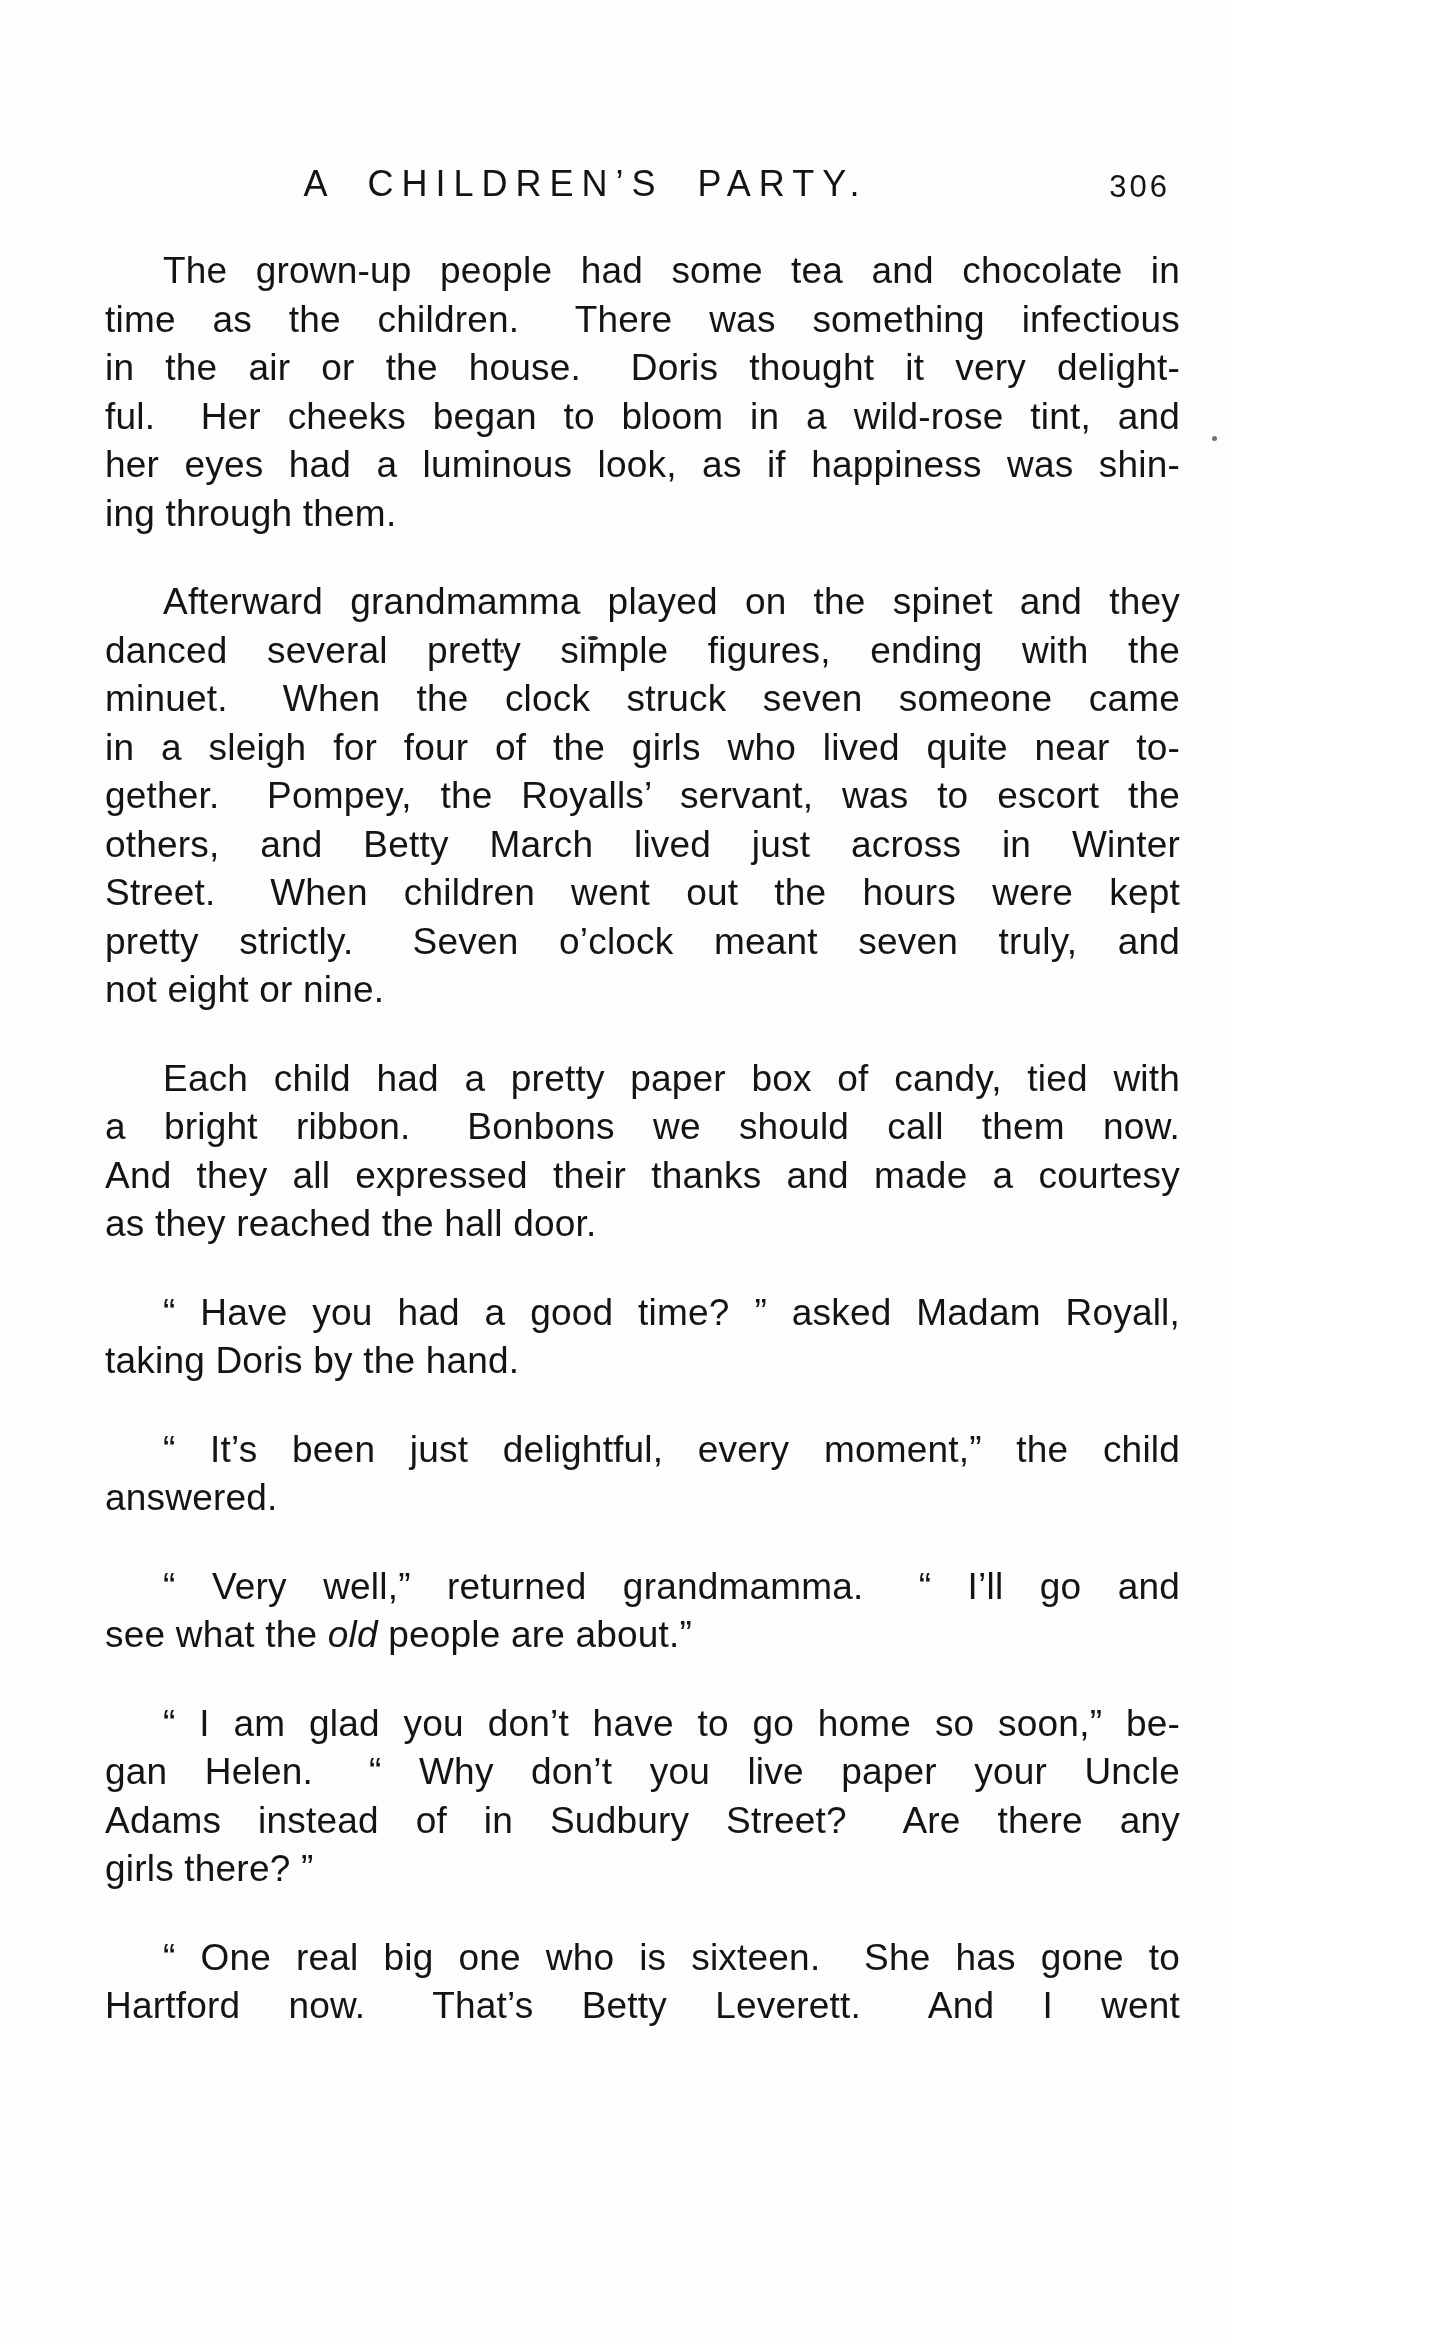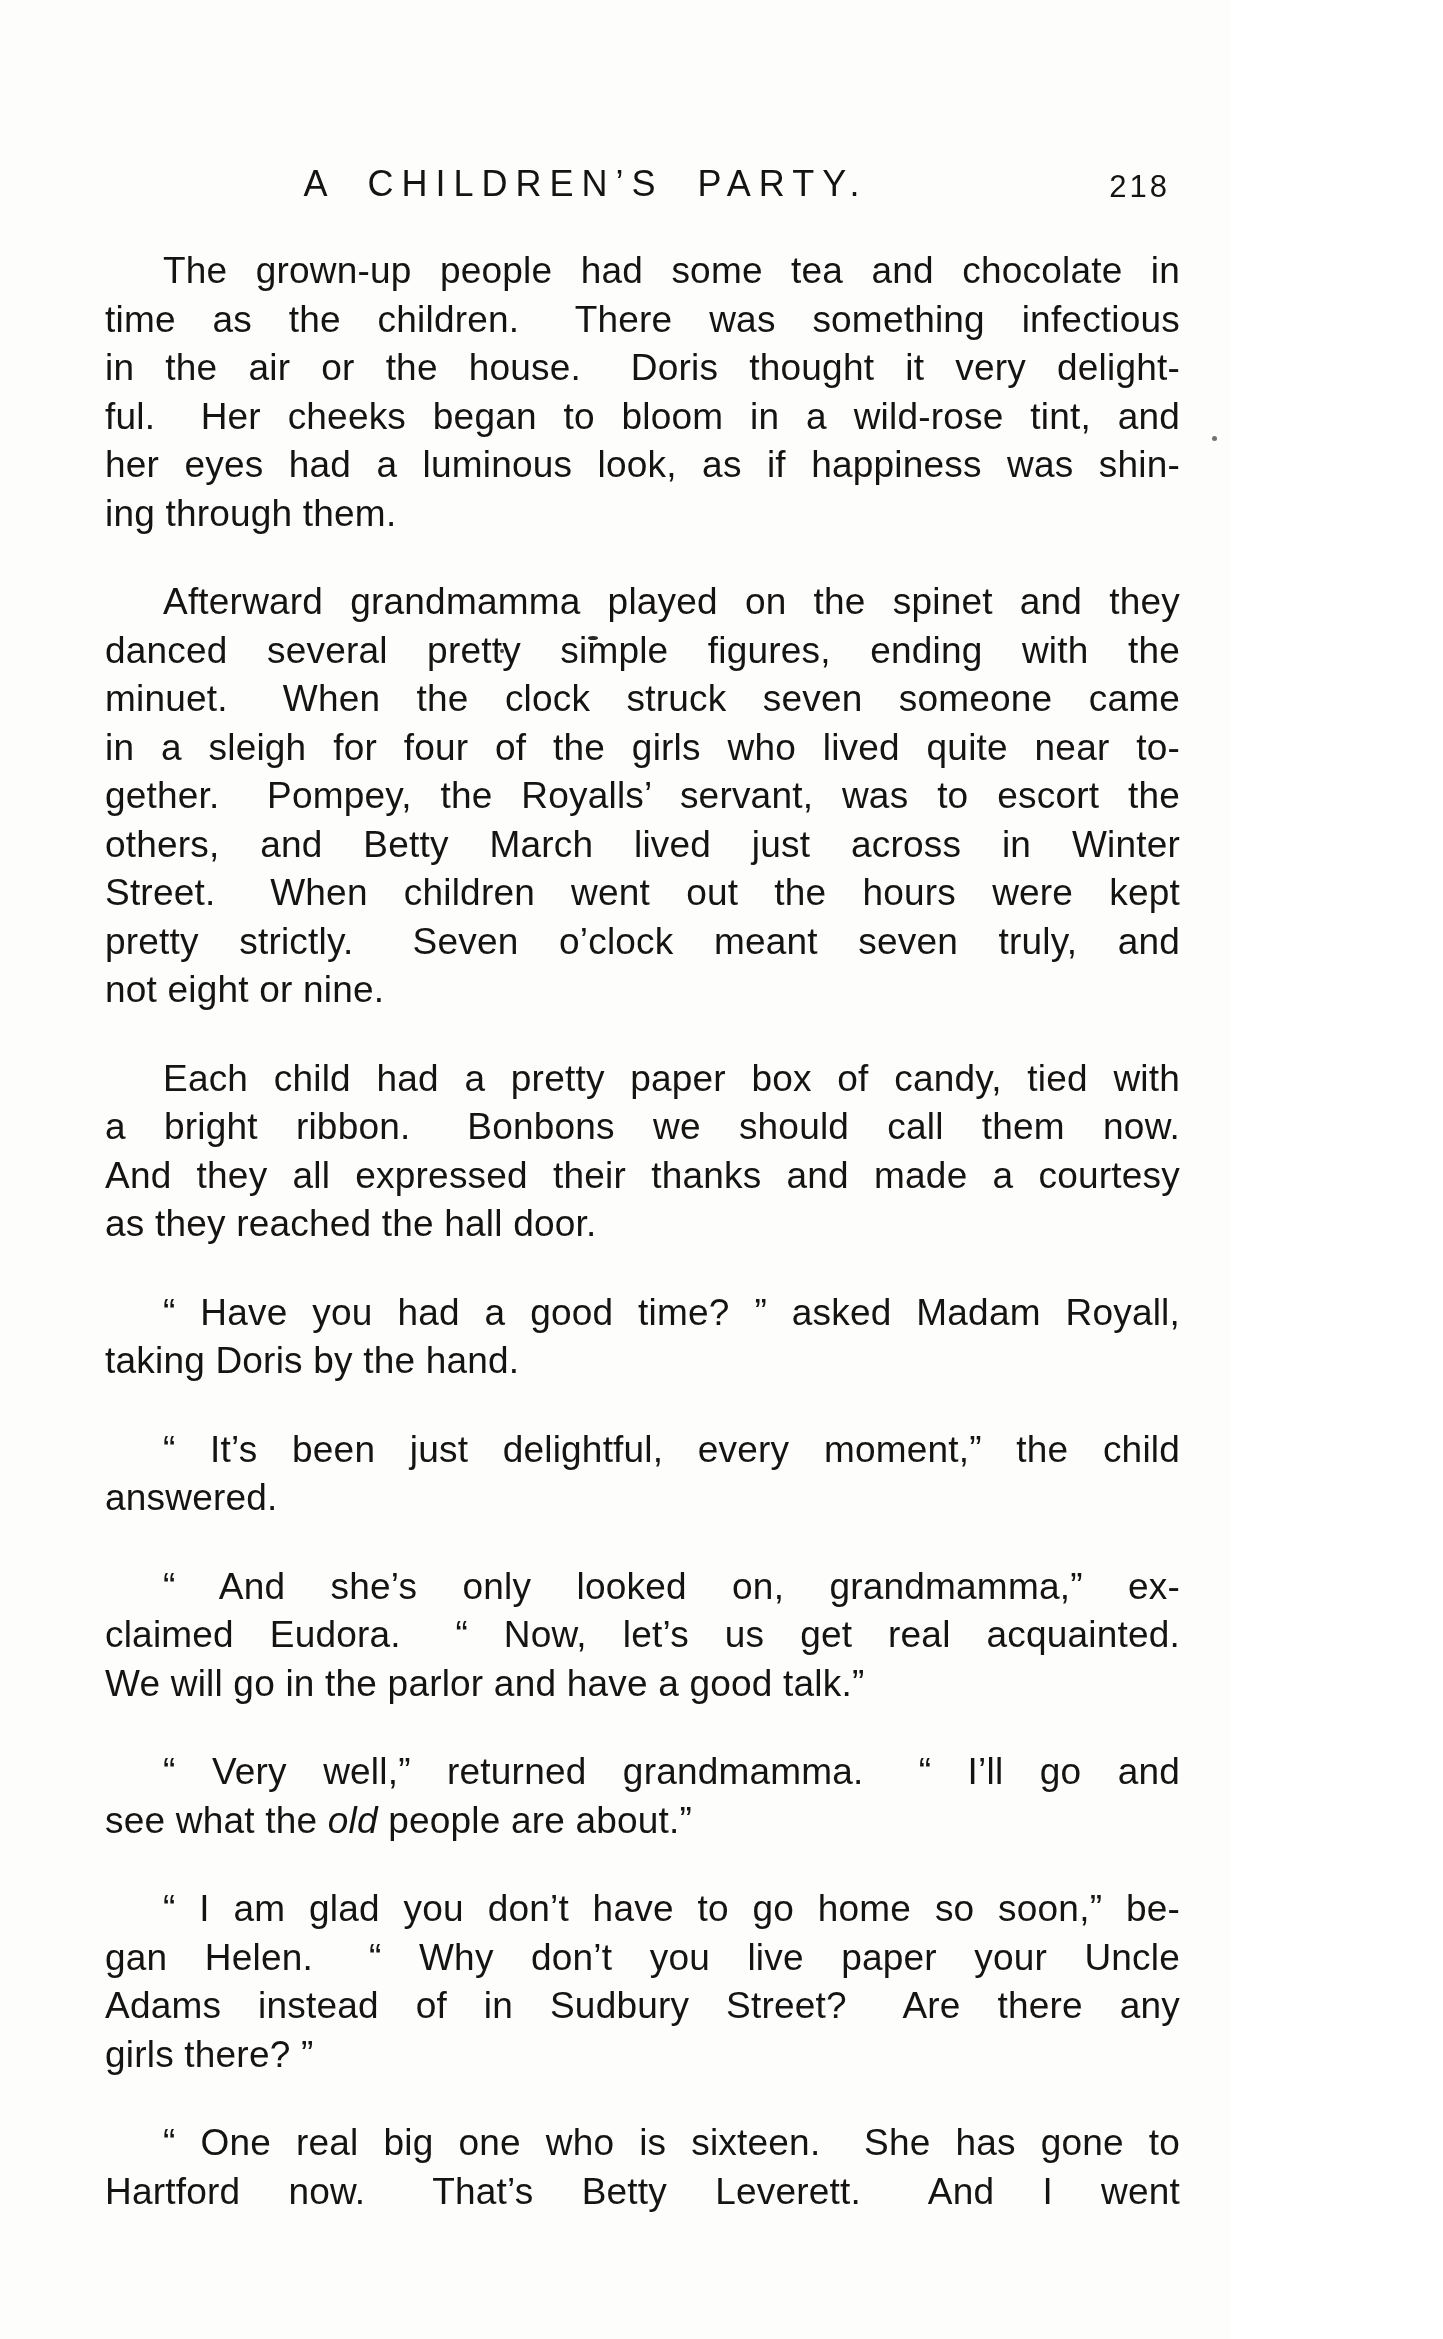--- a/index.html
+++ b/index.html
@@ -52,21 +52,21 @@
 <body>
 
 <div class="page" style="background: rgb(253, 253, 251); color: rgb(22, 20, 18);">
   <div class="ink-speck speck-1"></div>
   <div class="ink-speck speck-2"></div>
   <div class="ink-speck speck-3"></div>
 
   <div class="text-block">
     <div class="header-row">
       <div class="running-title">A CHILDREN’S PARTY.</div>
-      <div class="page-number">218</div>
+      <div class="page-number">306</div>
     </div>
     <div class="body-text">
         <div class="paragraph">
           <div class="line first">The grown-up people had some tea and chocolate in</div>
           <div class="line">time as the children.  There was something infectious</div>
           <div class="line">in the air or the house.  Doris thought it very delight-</div>
           <div class="line">ful.  Her cheeks began to bloom in a wild-rose tint, and</div>
           <div class="line">her eyes had a luminous look, as if happiness was shin-</div>
           <div class="line last">ing through them.</div>
         </div>
@@ -89,25 +89,20 @@
         </div>
         <div class="paragraph">
           <div class="line first">“ Have you had a good time? ” asked Madam Royall,</div>
           <div class="line last">taking Doris by the hand.</div>
         </div>
         <div class="paragraph">
           <div class="line first">“ It’s been just delightful, every moment,” the child</div>
           <div class="line last">answered.</div>
         </div>
         <div class="paragraph">
-          <div class="line first">“ And she’s only looked on, grandmamma,” ex-</div>
-          <div class="line">claimed Eudora.  “ Now, let’s us get real acquainted.</div>
-          <div class="line last">We will go in the parlor and have a good talk.”</div>
-        </div>
-        <div class="paragraph">
           <div class="line first">“ Very well,” returned grandmamma.  “ I’ll go and</div>
           <div class="line last">see what the <i>old</i> people are about.”</div>
         </div>
         <div class="paragraph">
           <div class="line first">“ I am glad you don’t have to go home so soon,” be-</div>
           <div class="line">gan Helen.  “ Why don’t you live paper your Uncle</div>
           <div class="line">Adams instead of in Sudbury Street?  Are there any</div>
           <div class="line last">girls there? ”</div>
         </div>
         <div class="paragraph">

